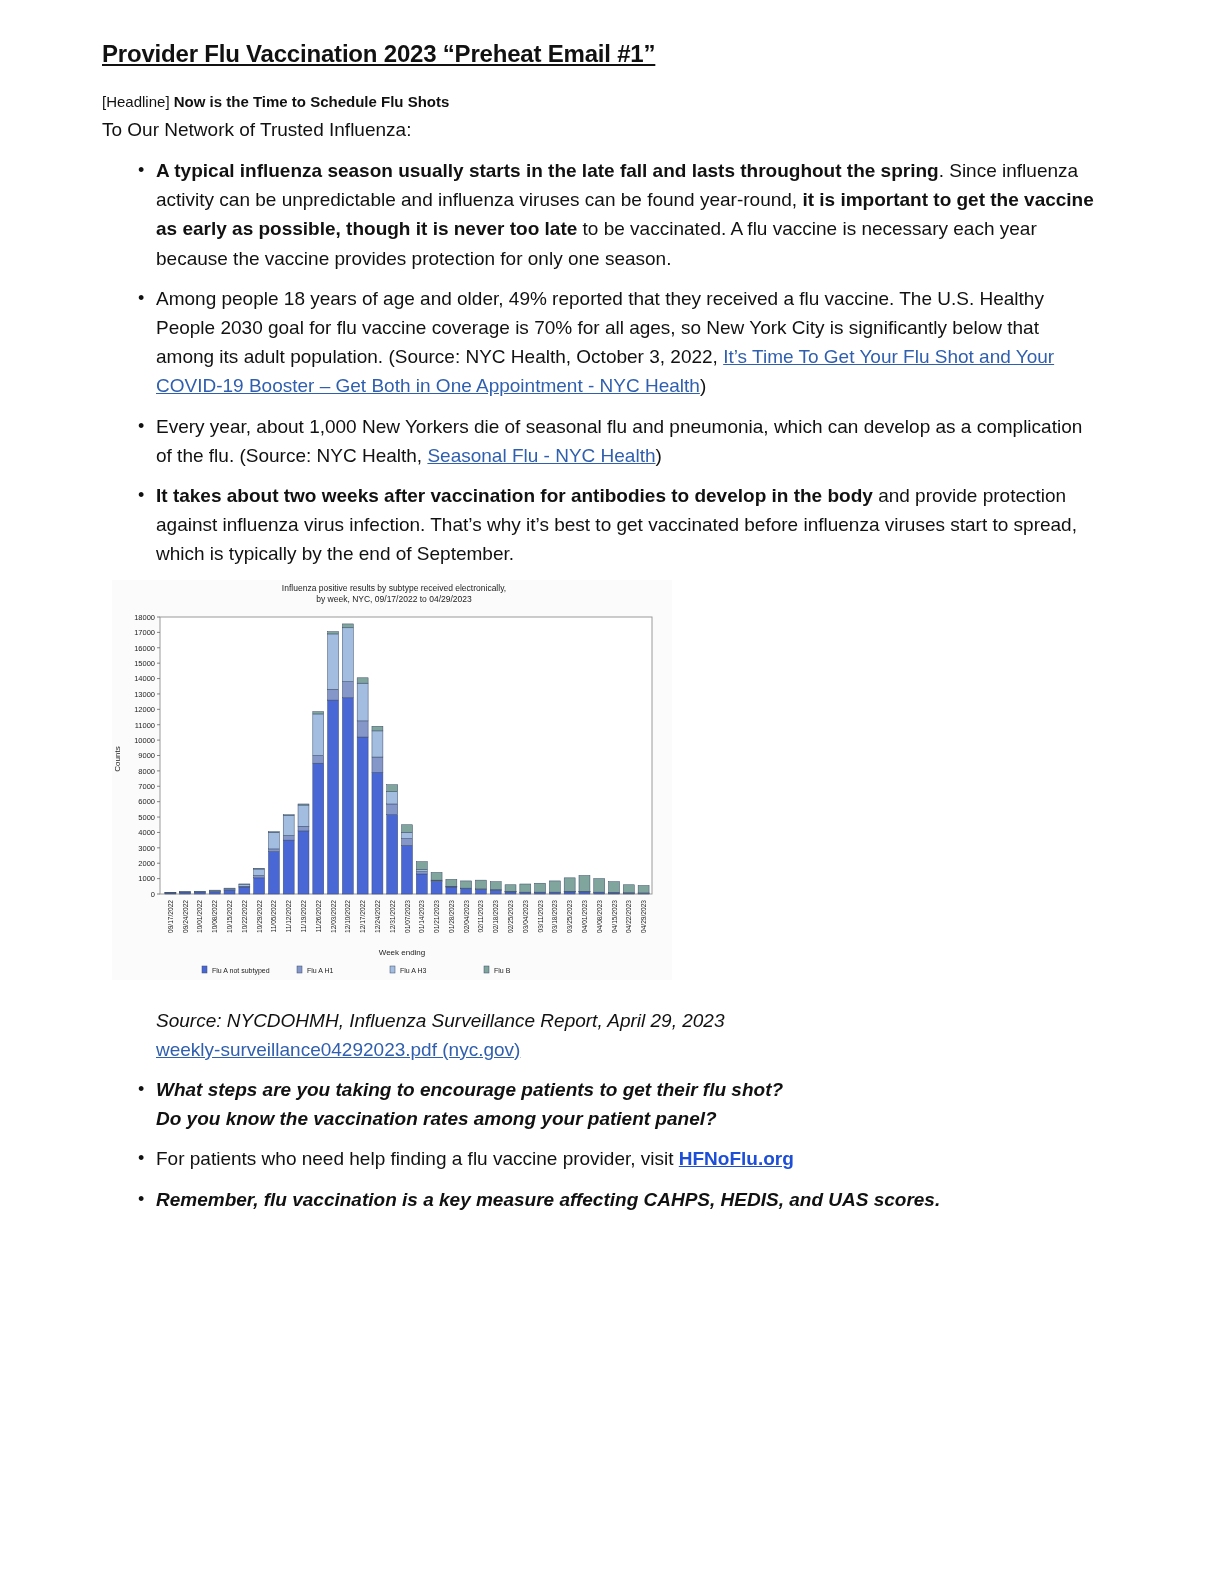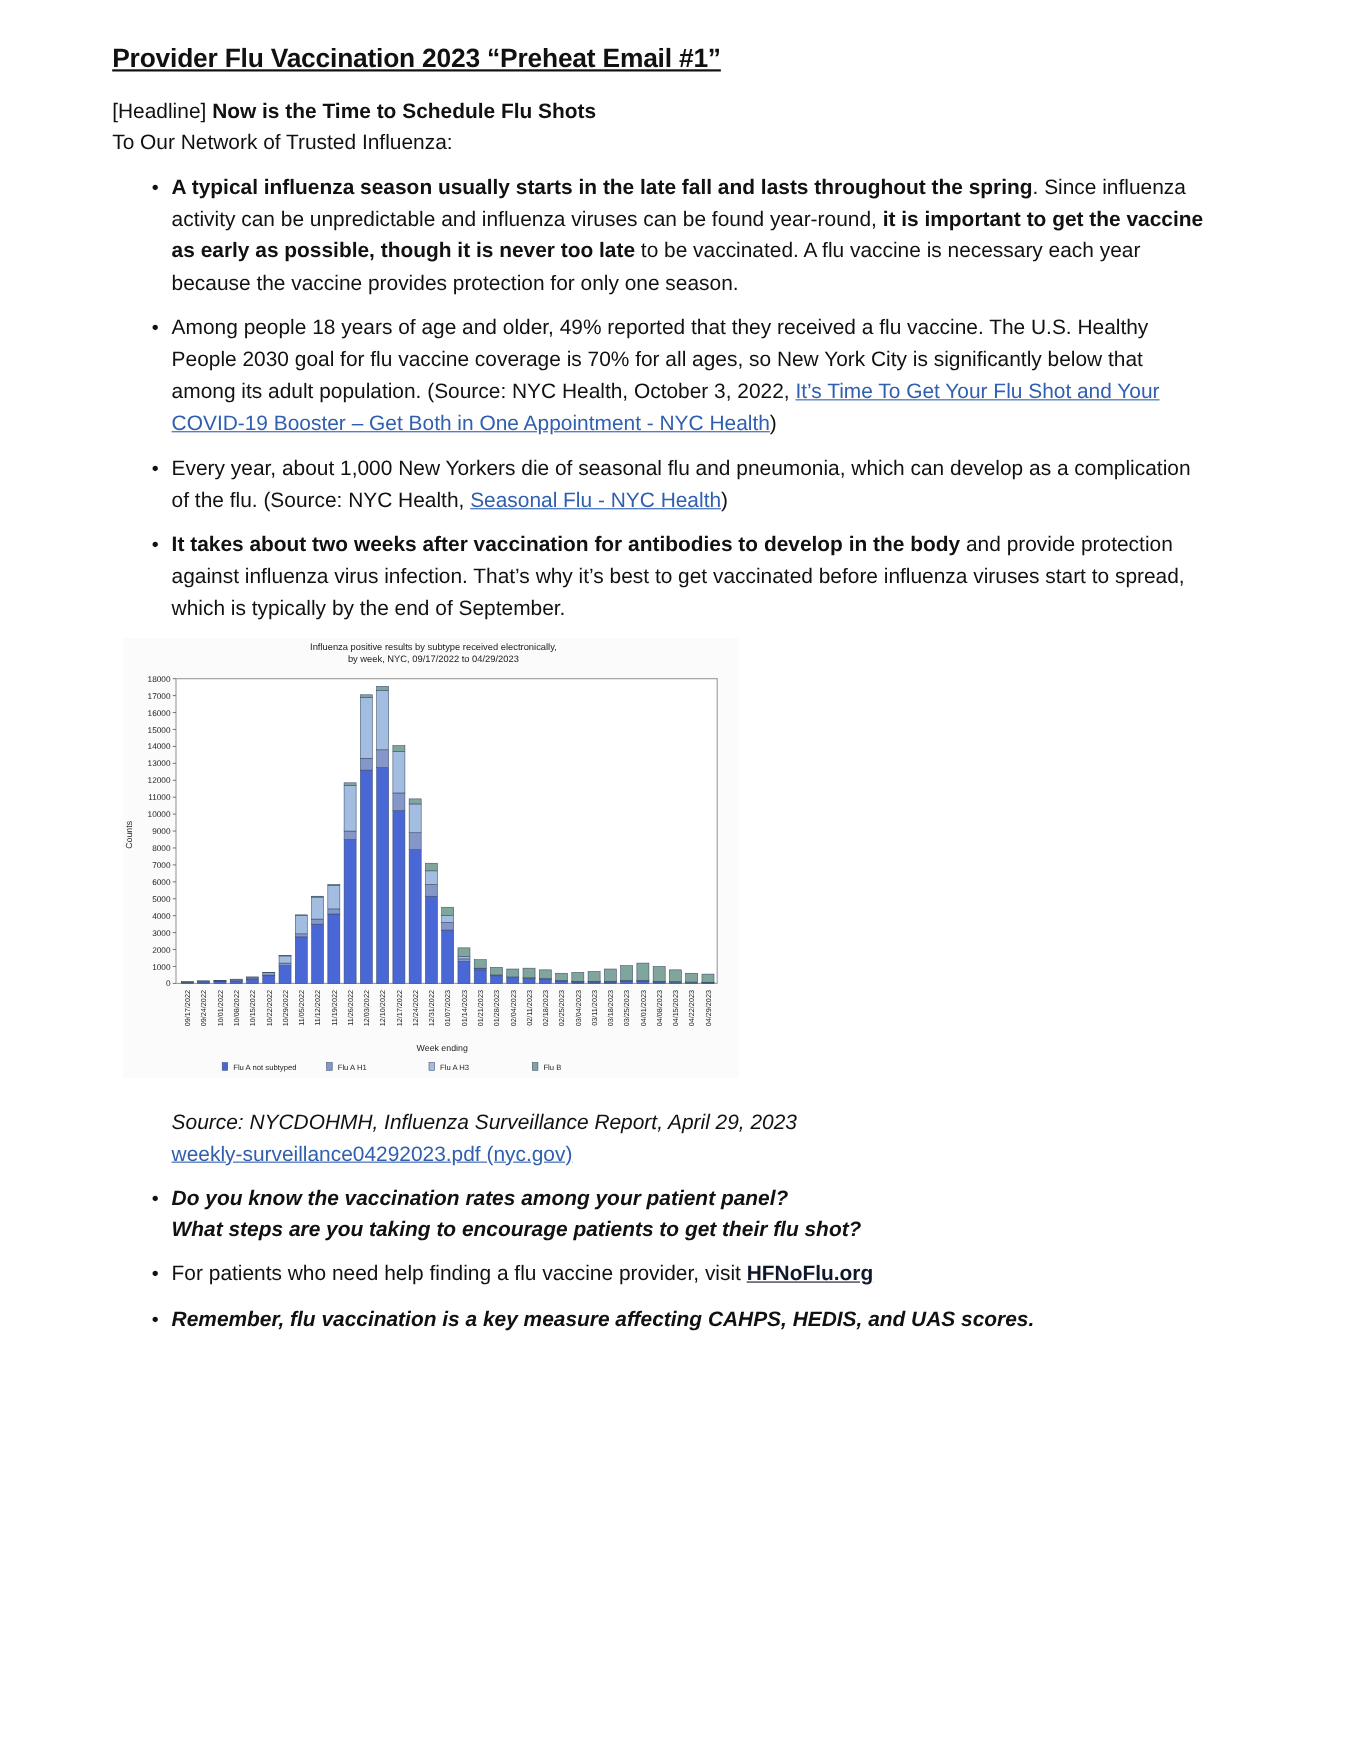--- a/index.html
+++ b/index.html
@@ -1,29 +1,29 @@
 <!DOCTYPE html>
 <html><head>
 <meta charset="utf-8">
 <style>
   html, body { margin: 0; padding: 0; background: #ffffff; }
   body { width: 1224px; height: 1584px; position: relative; font-family: "Liberation Sans", sans-serif; color: #111; }
   .page { position: absolute; left: 102px; top: 38px; width: 1000px; }
   .title { font-size: 24px; font-weight: bold; text-decoration: underline; margin: 0; line-height: 32px; letter-spacing: -0.2px; }
   .subtitle { font-size: 19px; font-weight: bold; margin: 14px 0 0 0; line-height: 26px; }
-  .headline-line { font-size: 19px; margin-top: 18px; line-height: 28px; }
+  .headline-line { font-size: 15px; margin-top: 18px; line-height: 28px; }
   .headline-line .b { font-weight: bold; }
   .greeting { font-size: 19px; line-height: 28px; }
   ul.bullets { list-style: none; margin: 12px 0 0 0; padding: 0; }
   ul.bullets li { position: relative; padding-left: 54px; font-size: 19px; line-height: 29.2px; margin-bottom: 11px; }
   ul.bullets li .dot { position: absolute; left: 36px; top: 0; font-size: 18px; }
   .b { font-weight: bold; }
   .bi { font-weight: bold; font-style: italic; }
   a.lnk { color: #2f5fae; text-decoration: underline; }
-  a.lnk.bold { font-weight: bold; color: #0f172a; }
+  a.lnk.bold { font-weight: bold; color: #1d4ed8; }
   .chart-wrap { position: relative; margin: 4px 0 0 10px; width: 560px; height: 400px; }
   .source-block { padding-left: 54px; font-size: 19px; line-height: 29.2px; margin: 26px 0 11px 0; }
   .source-block .it { font-style: italic; }
   svg text { font-family: "Liberation Sans", sans-serif; }
 </style>
 </head>
 <body>
 
 <div class="page">
   <h1 class="title">Provider Flu Vaccination 2023 “Preheat Email #1”</h1>
@@ -357,22 +357,22 @@
   </div>
 
   <div class="source-block">
     <div class="it">Source: NYCDOHMH, Influenza Surveillance Report, April 29, 2023</div>
     <a class="lnk" href="#">weekly-surveillance04292023.pdf (nyc.gov)</a>
   </div>
 
   <ul class="bullets" style="margin-top:0">
     <li>
       <span class="dot">•</span>
+      <div class="bi">What steps are you taking to encourage patients to get their flu shot?</div>
       <div class="bi">Do you know the vaccination rates among your patient panel?</div>
-      <div class="bi">What steps are you taking to encourage patients to get their flu shot?</div>
     </li>
     <li>
       <span class="dot">•</span>
       <span>For patients who need help finding a flu vaccine provider, visit </span><a class="lnk bold" href="#">HFNoFlu.org</a>
     </li>
     <li>
       <span class="dot">•</span>
       <span class="bi">Remember, flu vaccination is a key measure affecting CAHPS, HEDIS, and UAS scores.</span>
     </li>
   </ul>

